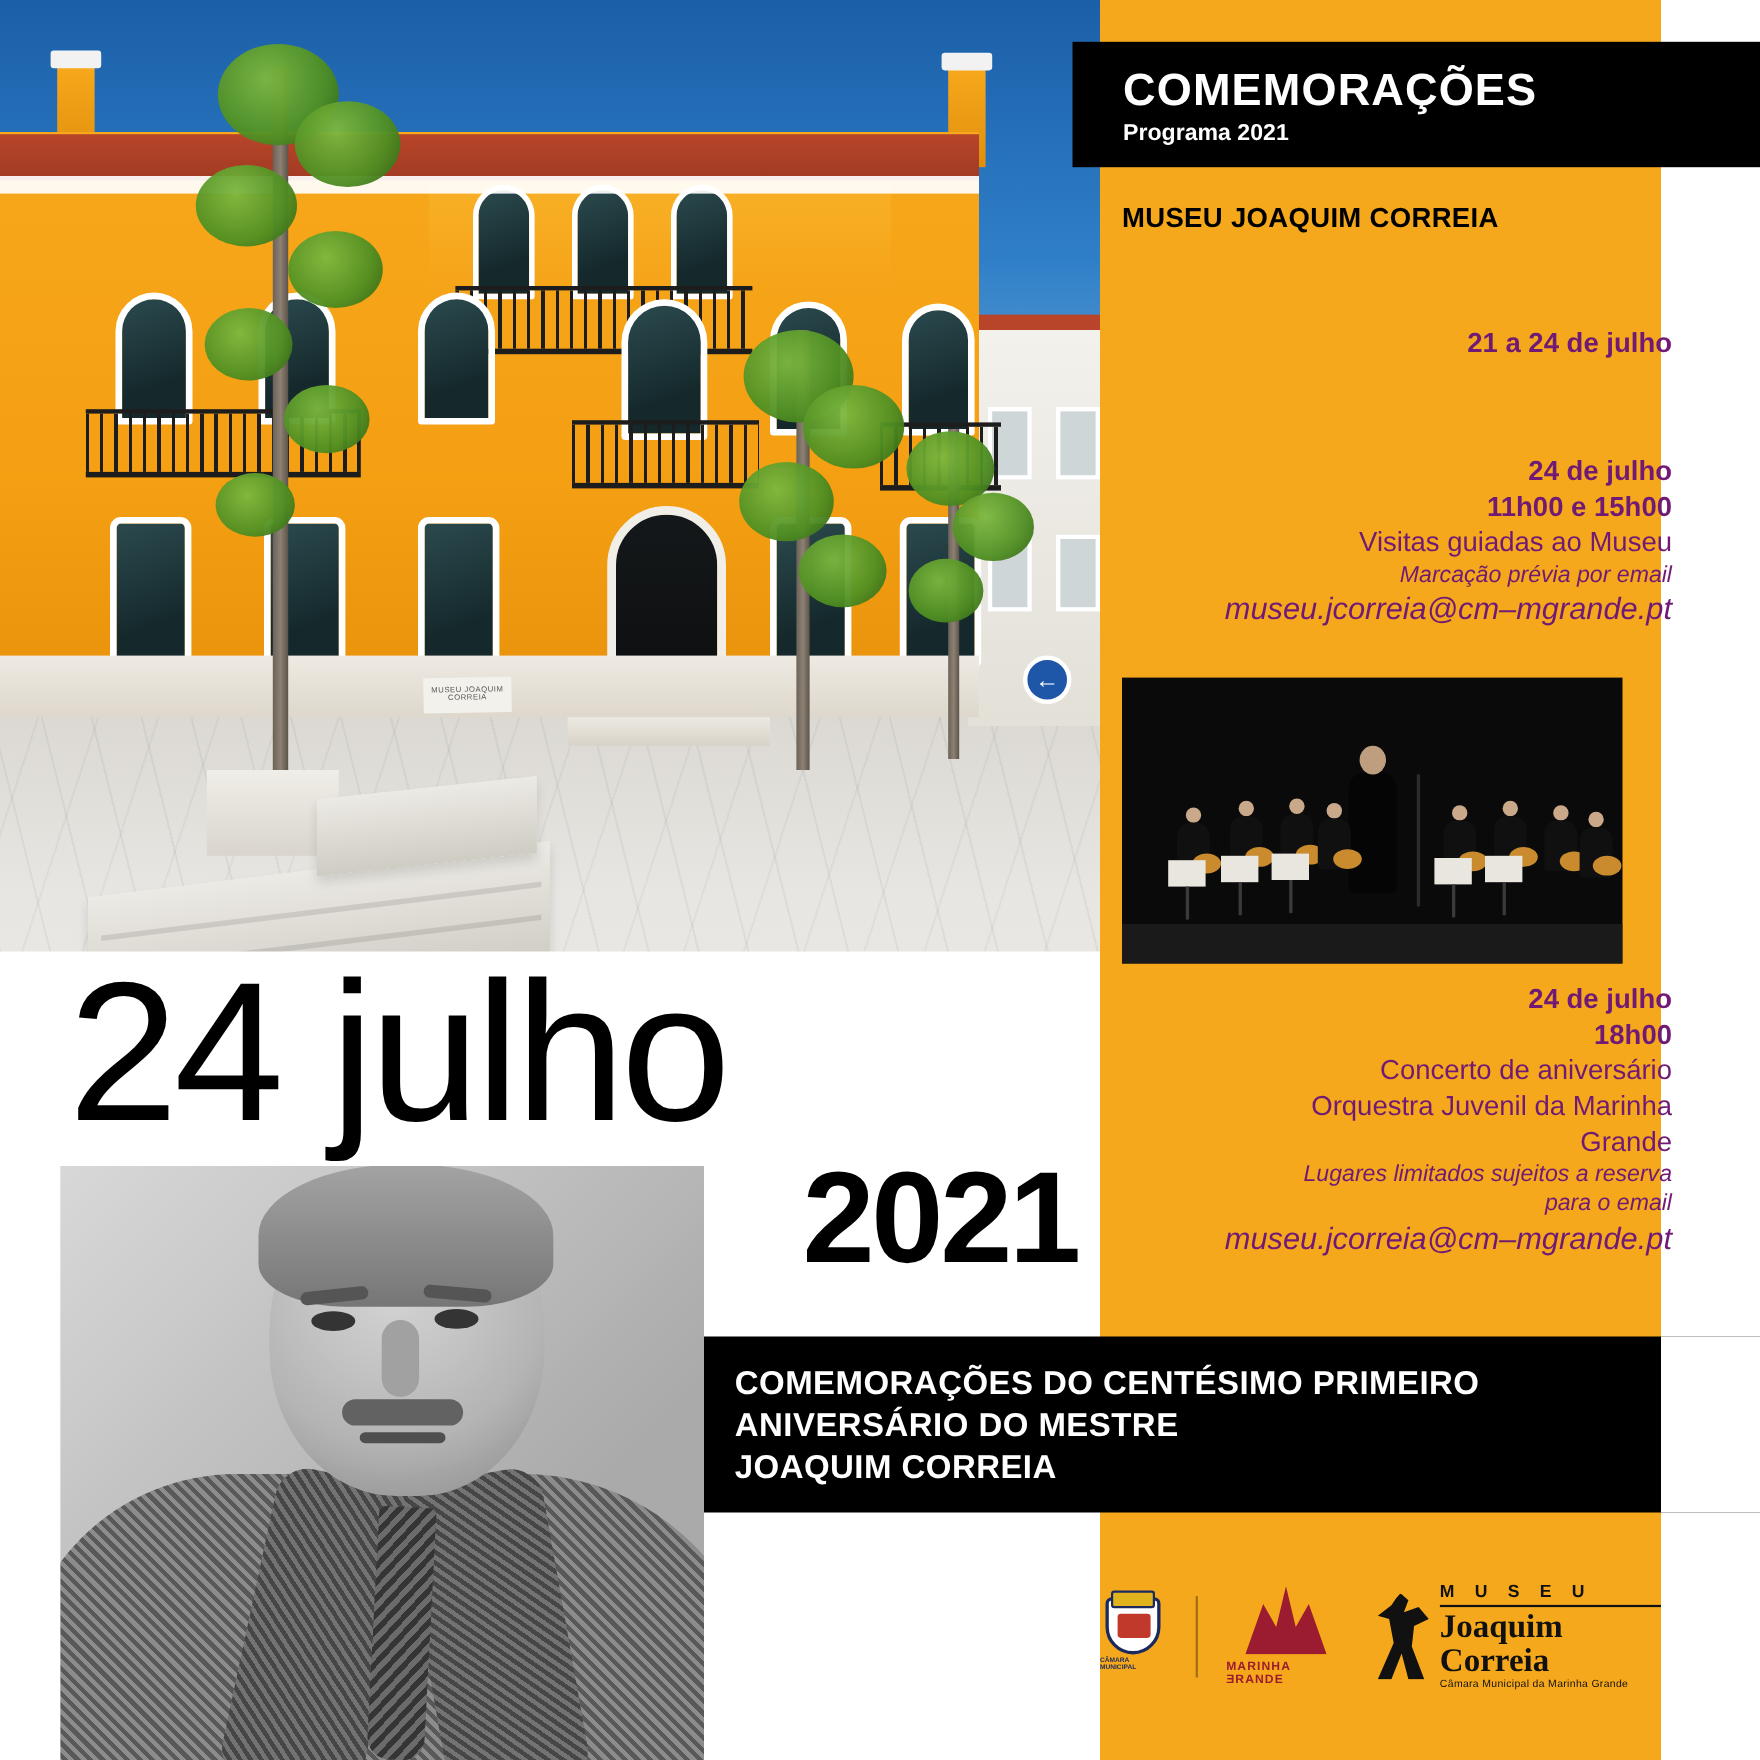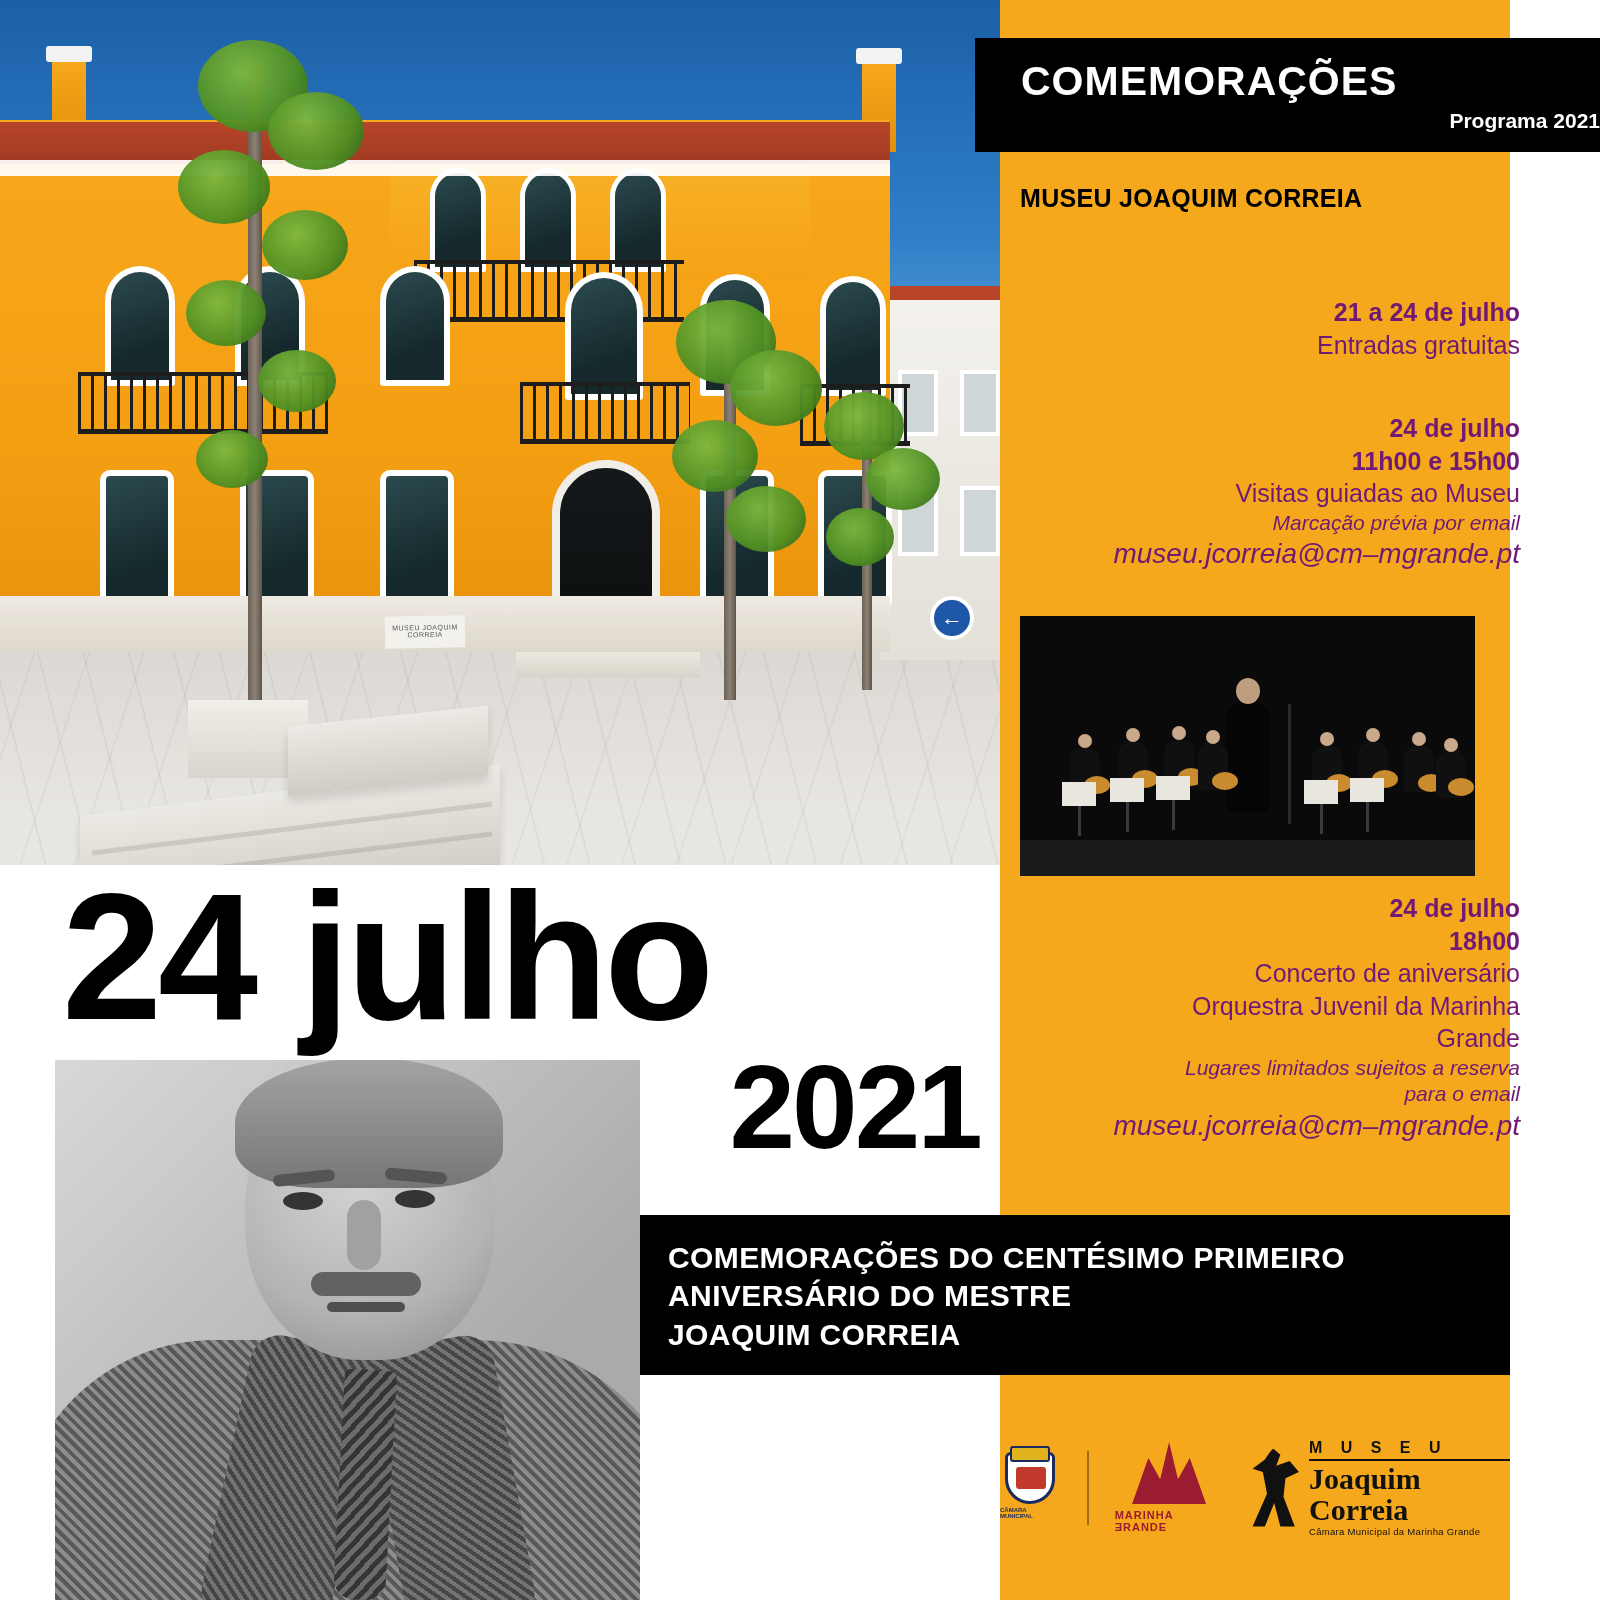--- a/index.html
+++ b/index.html
@@ -190,21 +190,21 @@
     background:#ffffff;
   }
   .white-wedge2 {
     position:absolute; left:640px; top:1040px; width:360px; height:560px;
     background:#ffffff;
   }
 
   
   .bigdate {
     position:absolute; left:62px; top:880px; width:940px;
-    font-weight:700; letter-spacing:-4px; color:#000;
+    font-weight:400; letter-spacing:-4px; color:#000;
     font-size:180px; line-height:0.86;
   }
   .bigyear {
     position:absolute; left:62px; top:1048px; width:940px;
     text-align:right; padding-right:22px;
     font-weight:800; letter-spacing:-3px; color:#000;
     font-size:118px; line-height:1;
   }
 
   
@@ -212,21 +212,21 @@
     position:absolute; left:1000px; top:0; width:600px; height:1600px;
     background:#F5A81C;
   }
   .right-white-top { position:absolute; left:1510px; top:0; width:90px; height:1600px; background:#ffffff; }
 
   .black-header {
     position:absolute; left:975px; top:38px; width:625px; height:114px;
     background:#000; color:#fff; padding:22px 0 0 46px;
   }
   .black-header .h1 { font-size:41px; font-weight:800; letter-spacing:1px; line-height:1.05; }
-  .black-header .h2 { font-size:21px; font-weight:700; margin-top:6px;text-align:right; }
+  .black-header .h2 { font-size:21px; font-weight:700; margin-top:6px; }
 
   .venue {
     position:absolute; left:1020px; top:182px; width:520px;
     color:#000; font-weight:800; font-size:25px; line-height:1.35; letter-spacing:.3px;
   }
 
   .blk { position:absolute; left:1020px; width:500px; color:#701a75;text-align:right; }
   .blk .bold { font-weight:800; font-size:25px; line-height:1.3; }
   .blk .reg  { font-weight:500; font-size:25px; line-height:1.3; }
   .blk .ital { font-style:italic; font-weight:500; font-size:21px; line-height:1.28; }
@@ -417,21 +417,20 @@
     <div class="h1">COMEMORAÇÕES</div>
     <div class="h2">Programa 2021</div>
   </div>
 
   <div class="venue">
     <div>MUSEU JOAQUIM CORREIA</div>
   </div>
 
   <div class="blk" id="block-dates">
     <div class="bold">21 a 24 de julho</div>
-    <div class="reg">Entradas gratuitas</div>
   </div>
 
   <div class="blk" id="block-visits">
     <div class="bold">24 de julho</div>
     <div class="bold">11h00 e 15h00</div>
     <div class="reg">Visitas guiadas ao Museu</div>
     <div class="ital">Marcação prévia por email</div>
     <div class="italb">museu.jcorreia@cm–mgrande.pt</div>
   </div>
 

